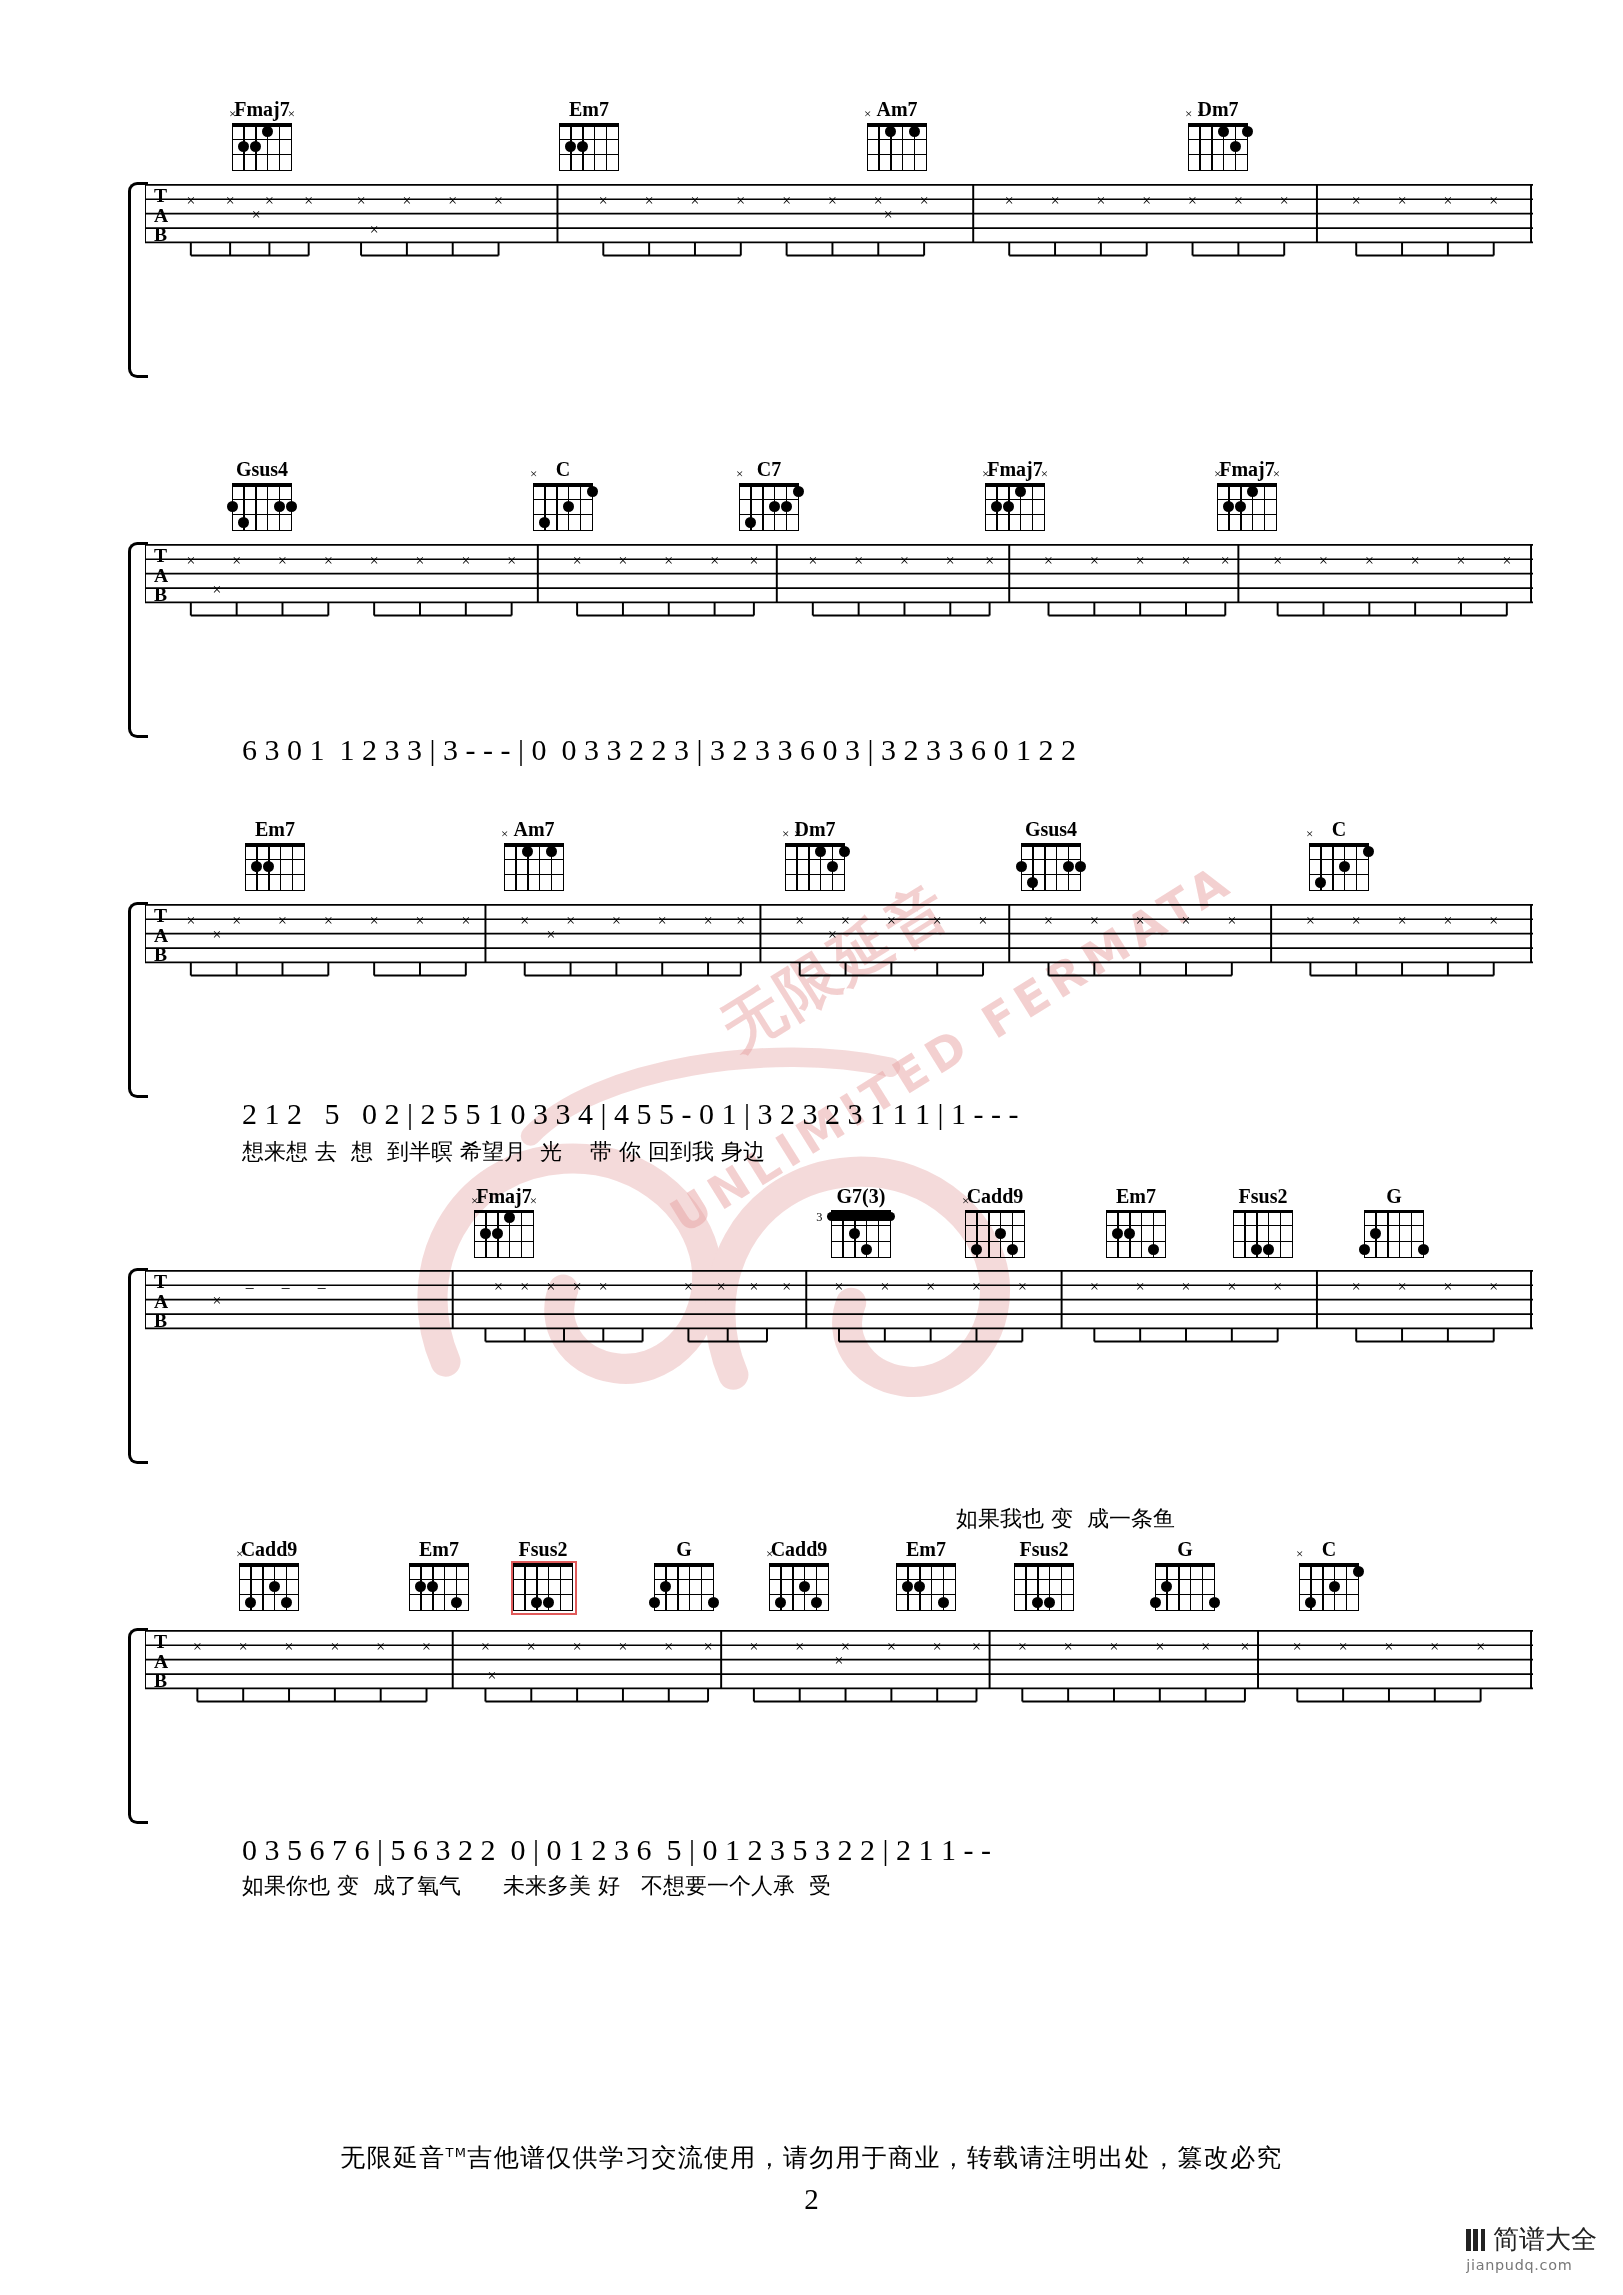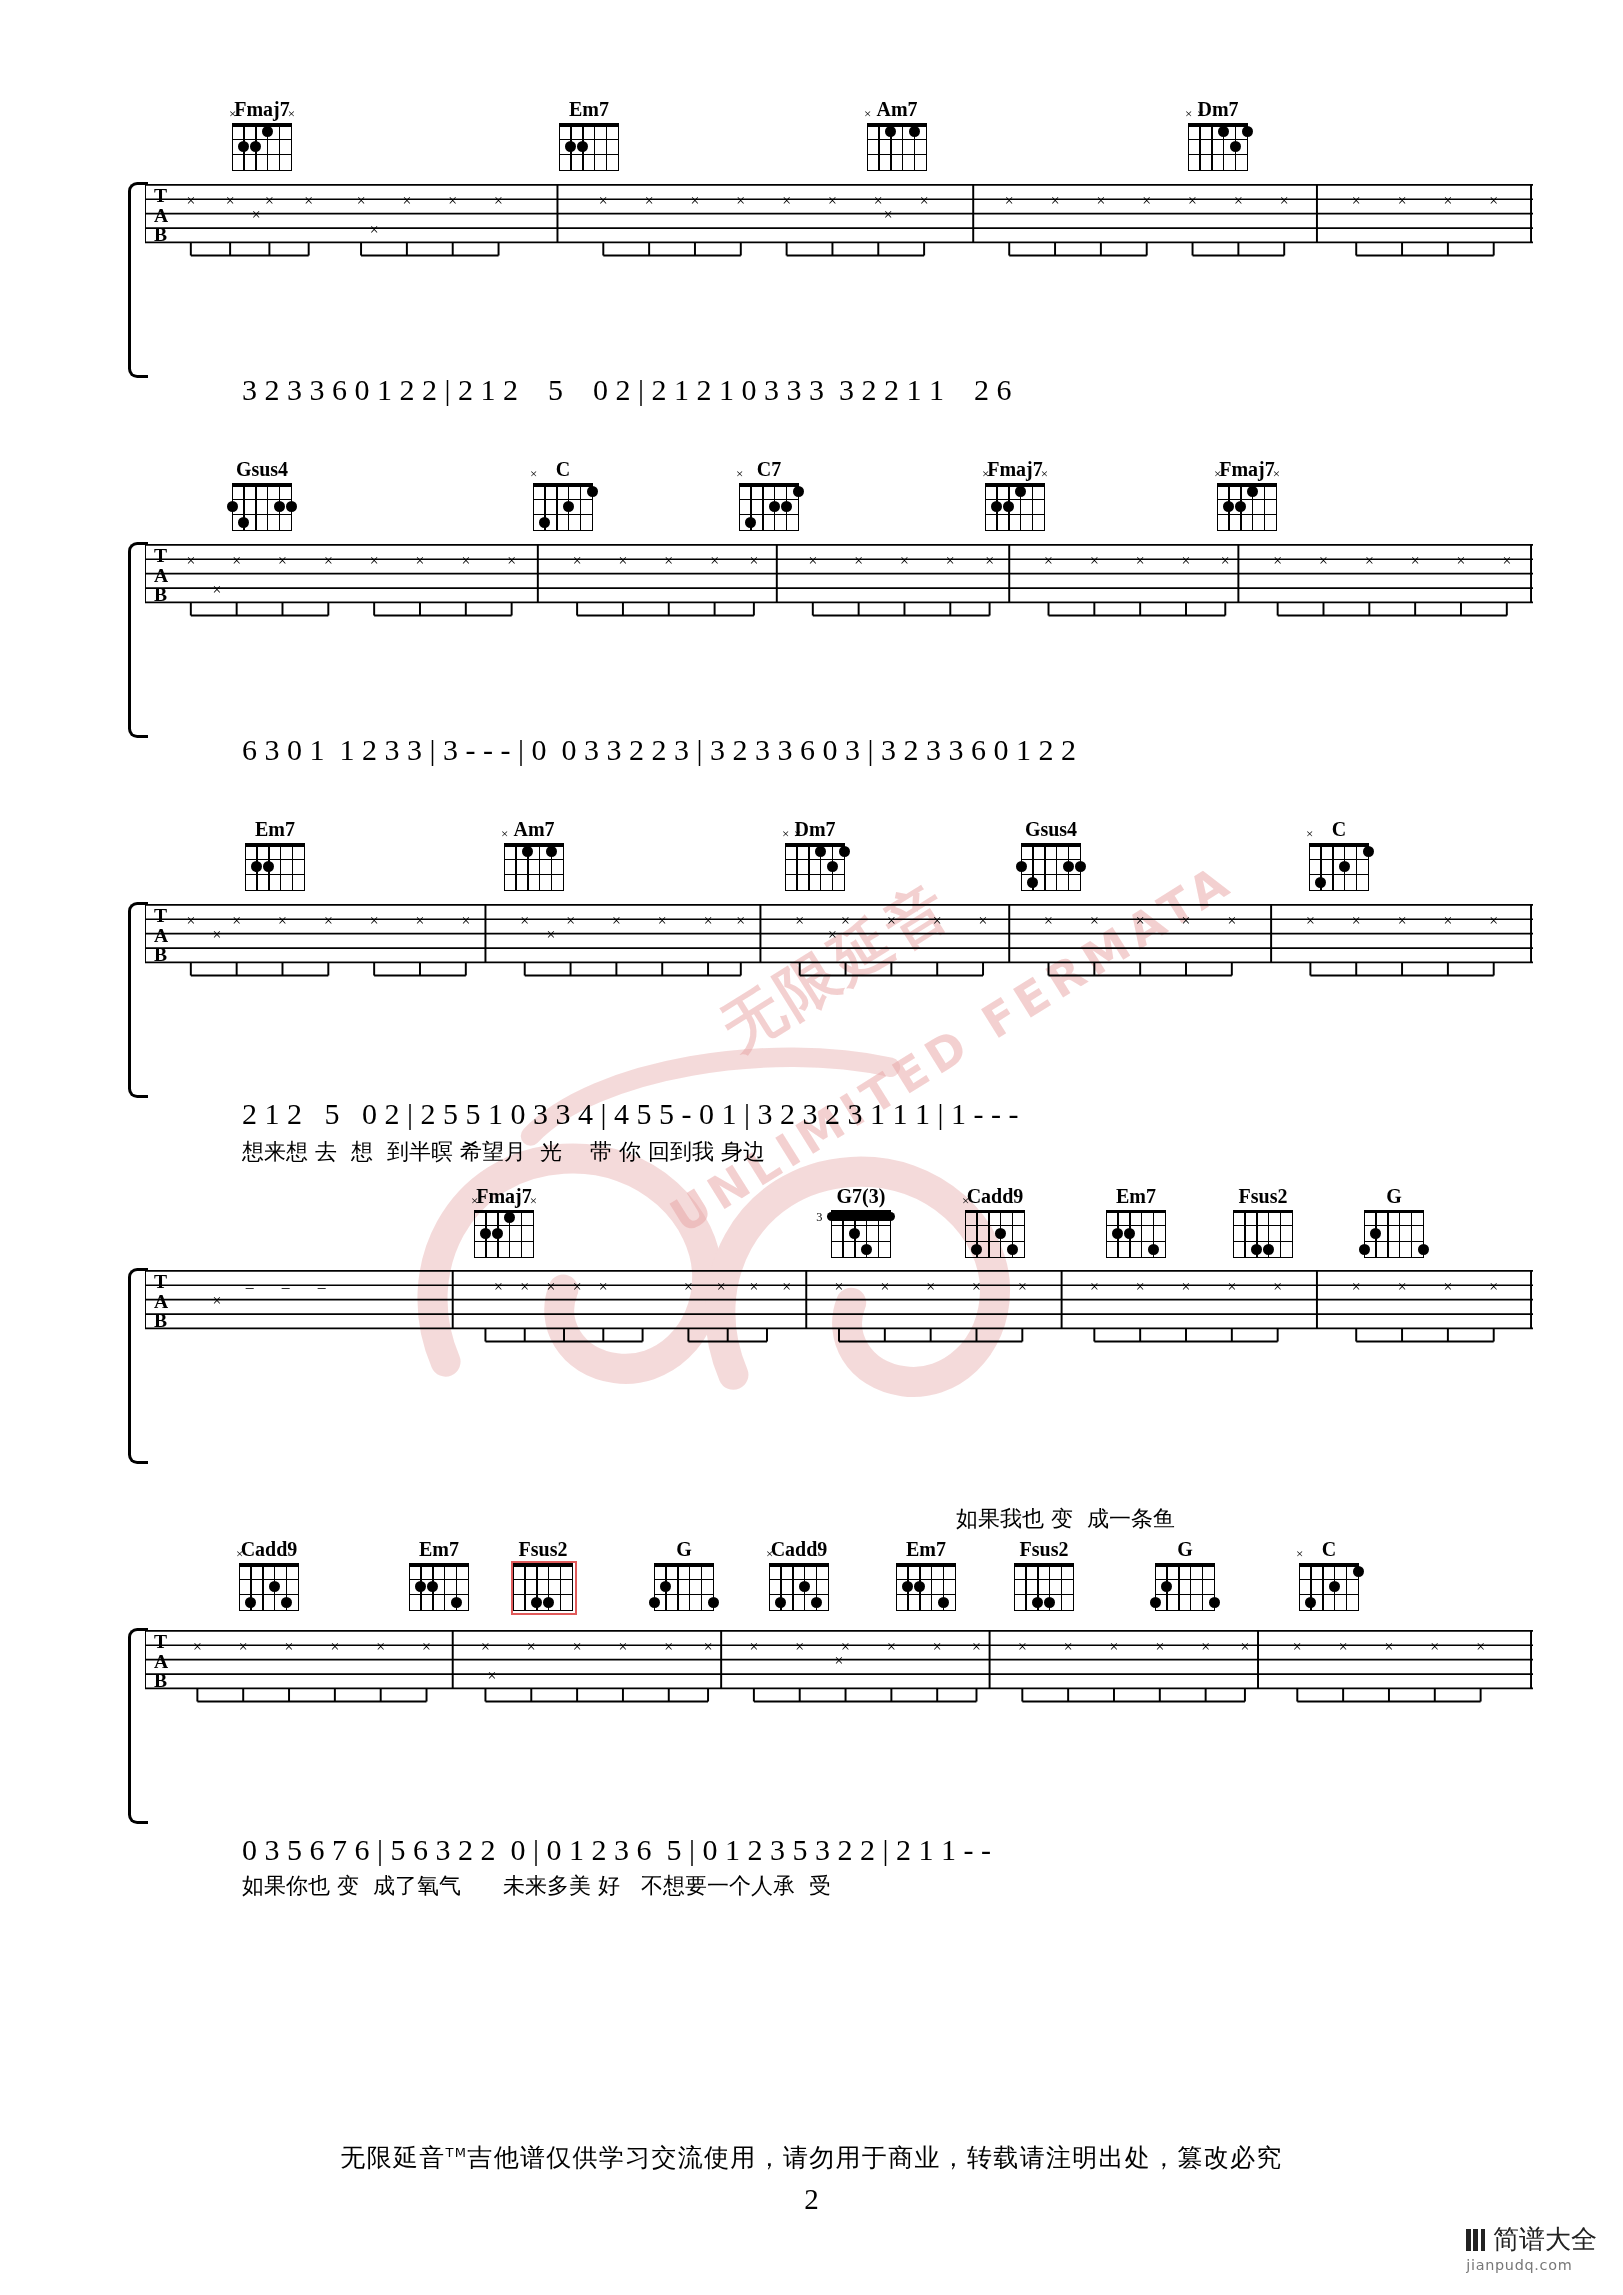--- a/index.html
+++ b/index.html
@@ -212,21 +212,20 @@
         <g stroke="#000" stroke-width="2.4" fill="none">
           <path d="M220 -2 q40 -22 80 0"></path>
           <path d="M560 -2 q40 -22 80 0"></path>
           <path d="M900 -2 q40 -22 80 0"></path>
           <path d="M1540 -2 q40 -22 80 0"></path>
           <path d="M2000 -2 q40 -22 80 0"></path>
         </g>
       </svg>
     </div>
 
-    <div class="numrow" style="left:242px;top:275px;">3 2 3 3 6 0 1 2 2 | 2 1 2    5    0 2 | 2 1 2 1 0 3 3 3  3 2 2 1 1    2 6</div>
   </div>
 
   <div class="system" style="top:458px;height:308px;">
 
     <div class="chord" style="left:216px;top:0;">
       <div class="nm">Gsus4</div>
       <div class="grid">
         <div class="nut"></div>
         <div class="fret" style="top:15.7px"></div>
           <div class="fret" style="top:31px"></div>

